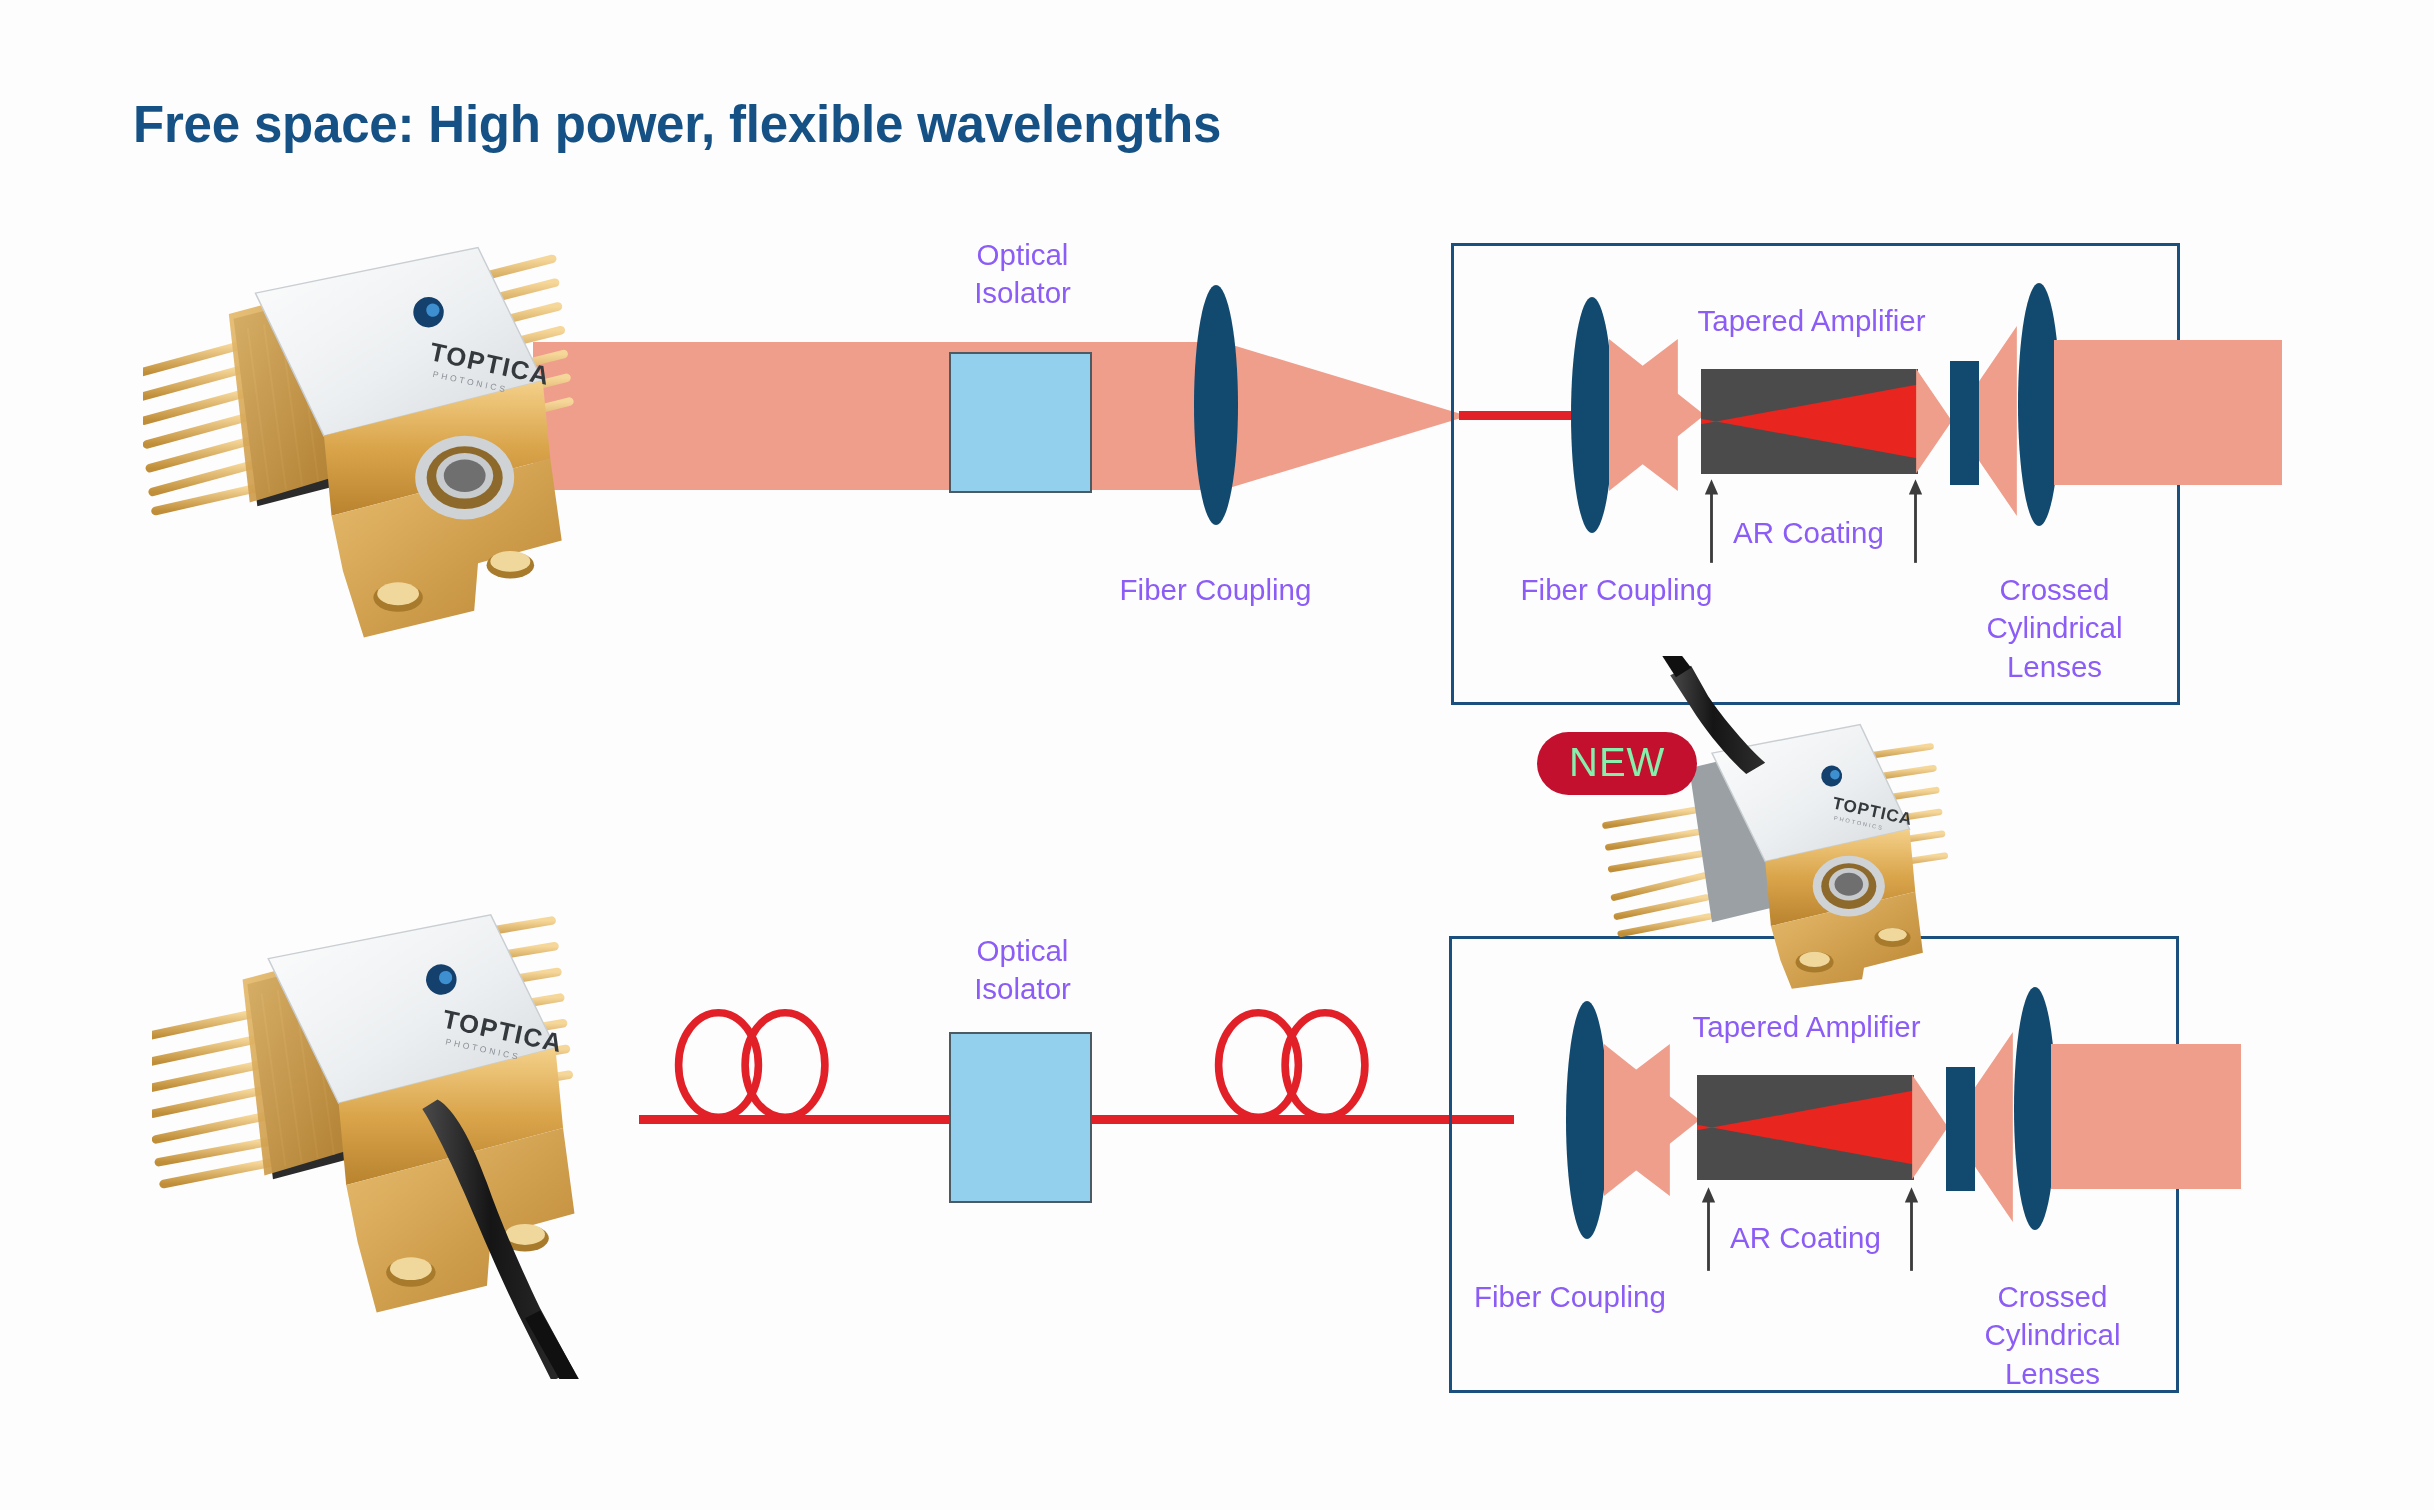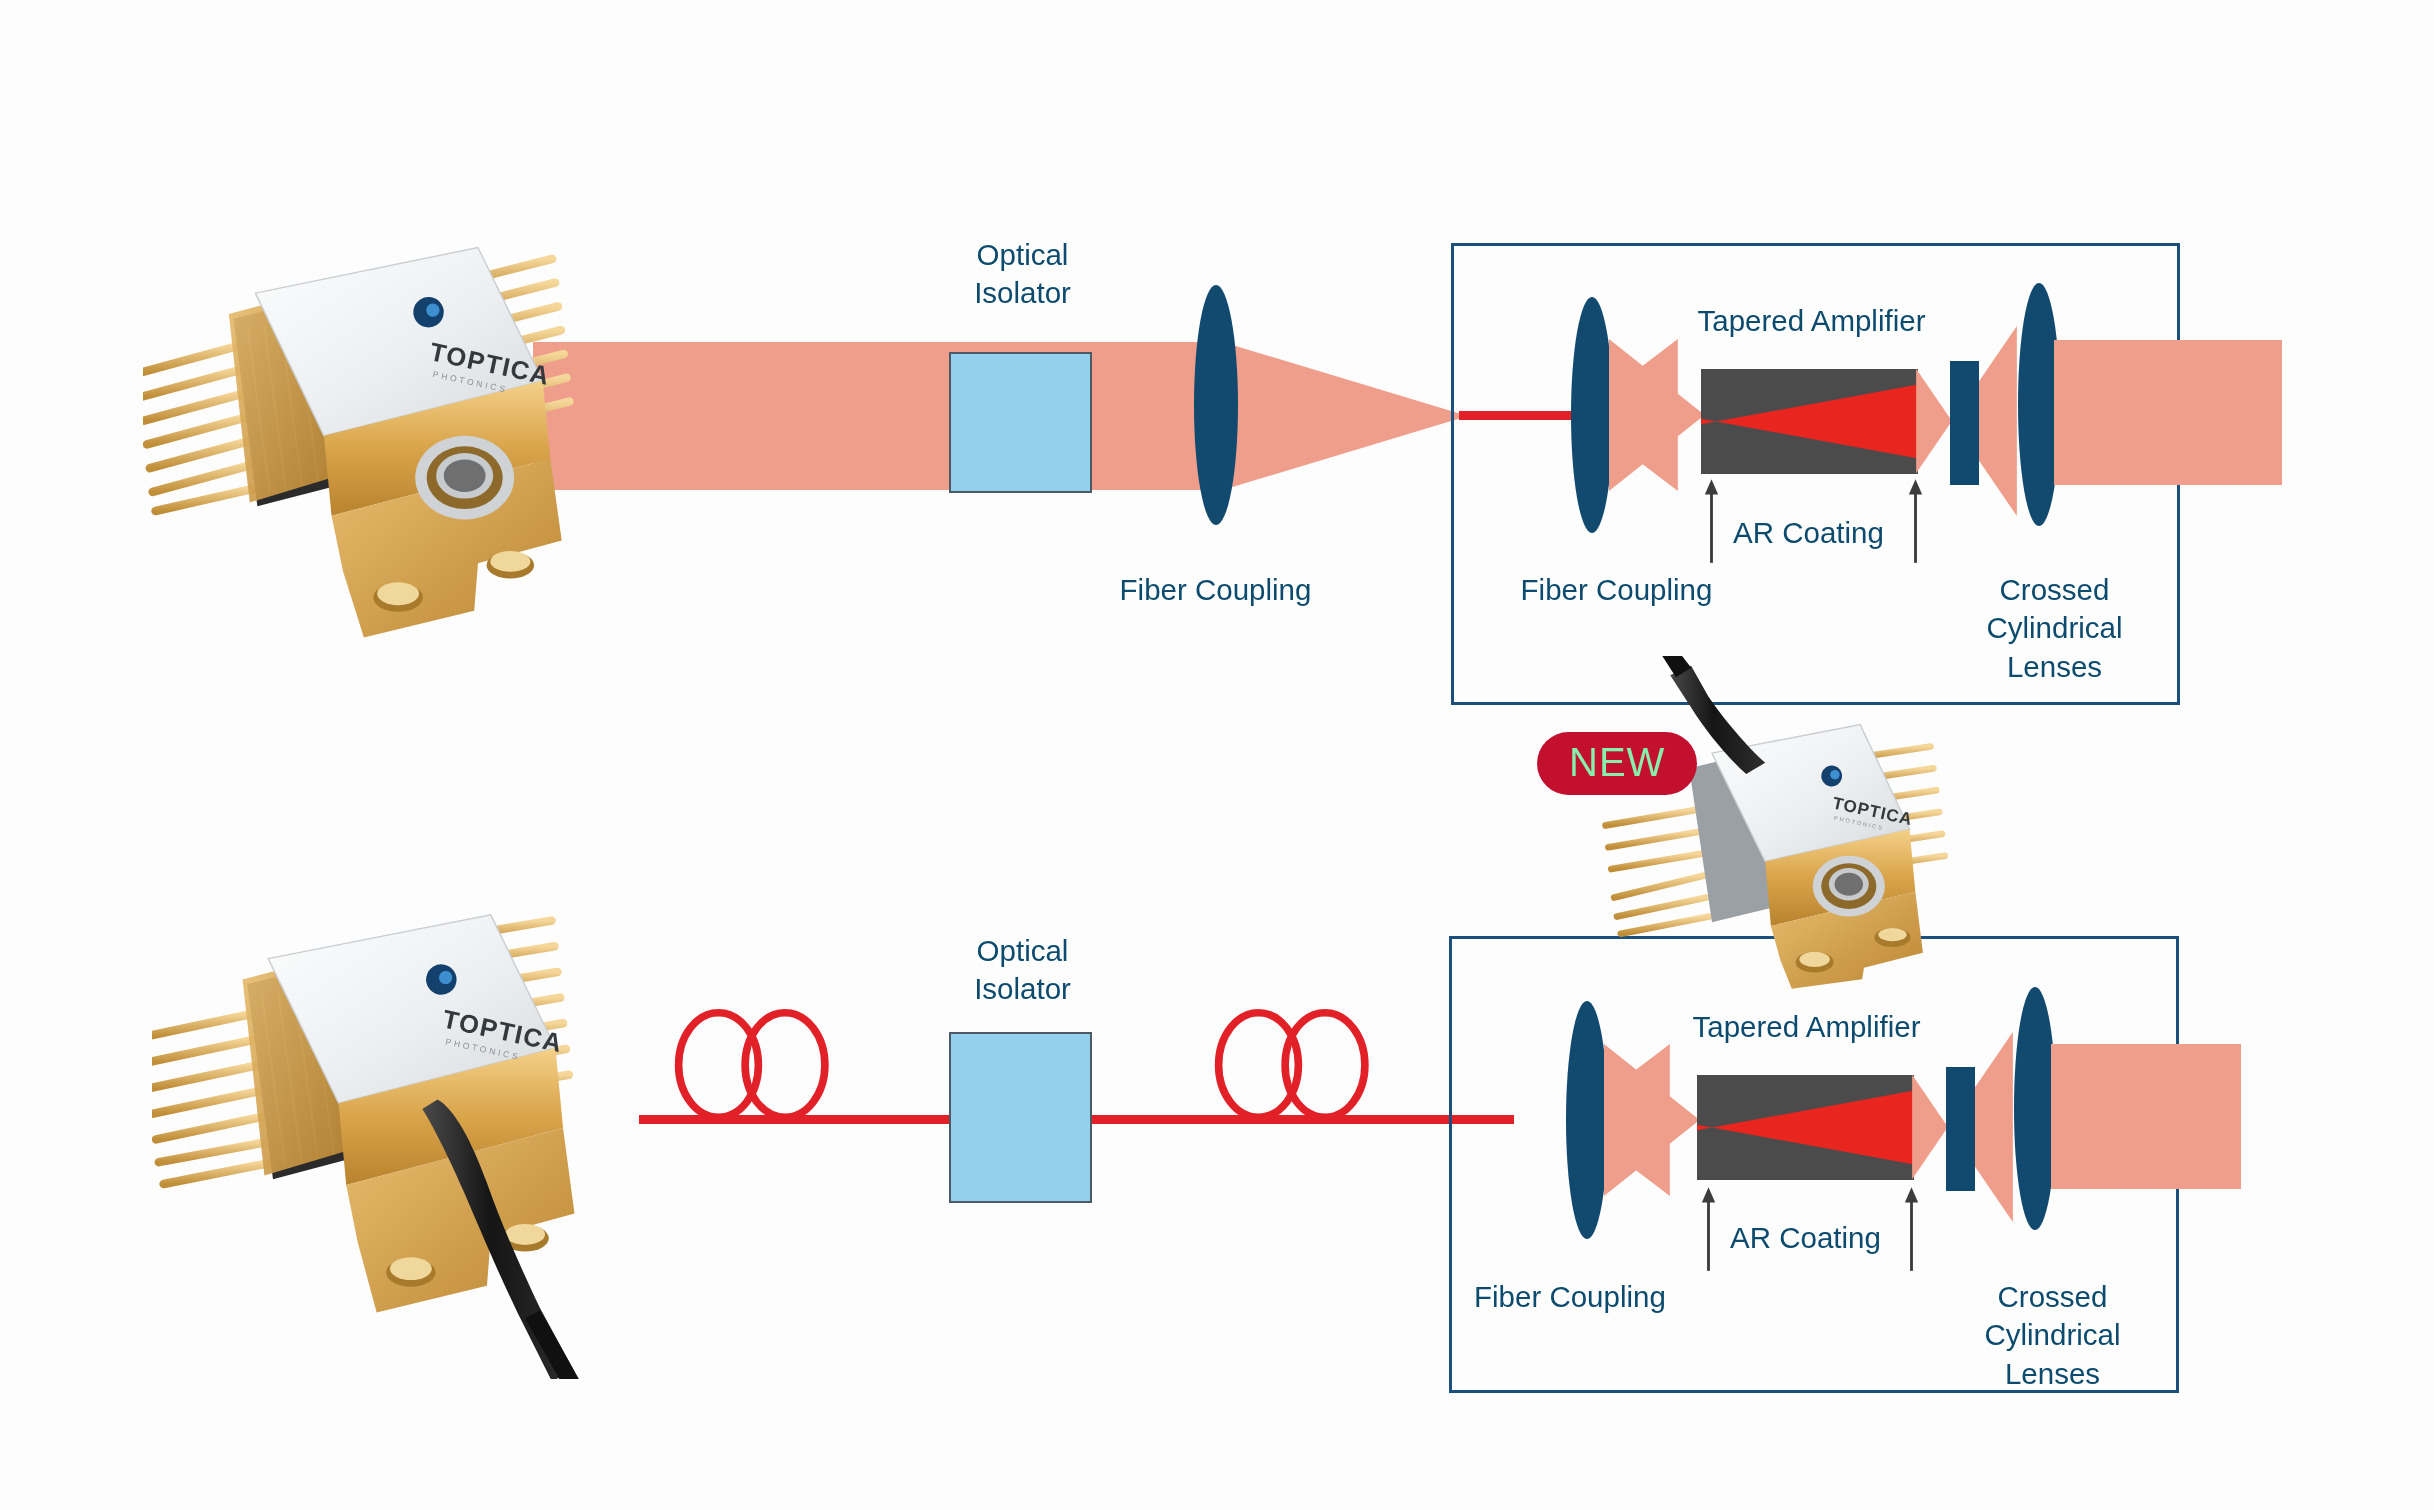--- a/index.html
+++ b/index.html
@@ -23,21 +23,21 @@
     top: 95px;
     font-size: 51px;
     font-weight: bold;
     color: #155184;
     letter-spacing: -0.2px;
     white-space: nowrap;
   }
 
   
   .diagram-label {
-    color: #0c4a6e;
+    color: #8b5cf6;
     font-size: 29.5px;
     line-height: 1.30;
     text-align: center;
     white-space: pre-line;
     font-weight: 400;
   }
   .label-left { text-align: left; }
 
   
   .amp-box {
@@ -89,20 +89,21 @@
   }
 
   
   .diode { transform-origin: center center; }
 </style>
 </head>
 <body>
 
 <div id="stage">
 
+  <div class="abs" id="page-title">Free space: High power, flexible wavelengths</div>
 
   <div class="abs beam" style="left:533px; top:342px; width:685px; height:148px;"></div>
 
   <svg class="abs" width="247" height="152" style="left:1216px; top:340px;" viewBox="0 0 260 160">
     <polygon points="0,0 0,160 258,82 258,78" fill="#ef9e8b"></polygon>
   </svg>
 
   <div class="abs fiber-line" style="left:1459px; top:411px; width:124px; height:8.6px;"></div>
 
   <div class="abs isolator" style="left:949px; top:352px; width:143px; height:141px;"></div>

